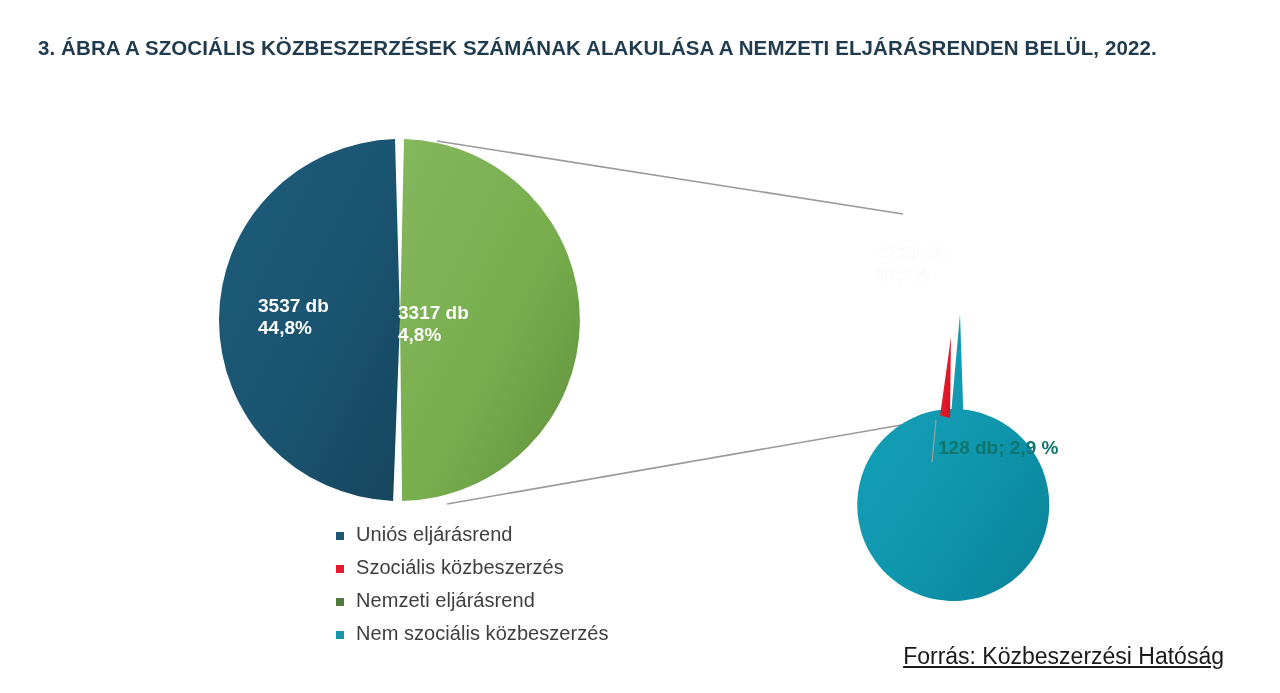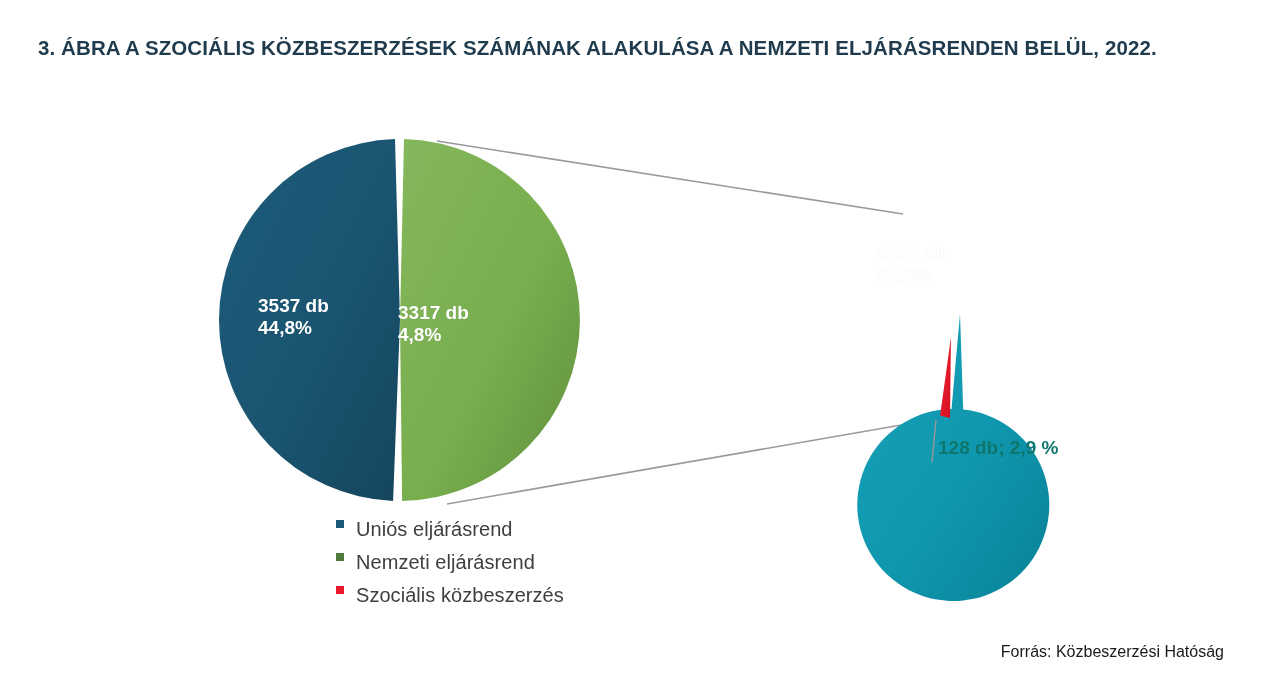--- a/index.html
+++ b/index.html
@@ -69,43 +69,44 @@
     color: #0f766e;
     white-space: nowrap;
   }
   #legend {
     position: absolute;
     left: 336px;
     top: 518px;
   }
   .legend-item {
     display: flex;
-    align-items: flex-start;
+    align-items: center;
     height: 33px;
   }
   .legend-swatch {
     width: 8px;
     height: 8px;
     flex: 0 0 8px;
     margin-right: 12px;
     margin-top: 2px;
   }
   .legend-text {
     font-size: 20px;
     color: #3f3f3f;
     white-space: nowrap;
     letter-spacing: 0.05px;
   }
   #source {
     position: absolute;
     right: 28px;
     top: 643px;
-    font-size: 16px;
+    font-size: 23px;
     color: #1a1a1a;
     white-space: nowrap;
+    text-decoration: underline;
   }
 </style>
 </head>
 <body>
 
 <div id="page">
 
   <div id="chart-title">3. ÁBRA A SZOCIÁLIS KÖZBESZERZÉSEK SZÁMÁNAK ALAKULÁSA A NEMZETI ELJÁRÁSRENDEN BELÜL, 2022.</div>
 
   <svg id="figure" viewBox="0 0 1280 693" width="1280" height="693" aria-hidden="true">
@@ -181,24 +182,28 @@
   </div>
 
   <div id="label-szoc">128 db; 2,9 %</div>
 
   <div id="legend">
     <div class="legend-item">
       <span class="legend-swatch" style="background:#1c5a77"></span>
       <span class="legend-text">Uniós eljárásrend</span>
     </div>
     <div class="legend-item">
+      <span class="legend-swatch" style="background:#e8192c"></span>
+      <span class="legend-text">Szociális közbeszerzés</span>
+    </div>
+    <div class="legend-item">
       <span class="legend-swatch" style="background:#4e7b39"></span>
       <span class="legend-text">Nemzeti eljárásrend</span>
     </div>
     <div class="legend-item">
-      <span class="legend-swatch" style="background:#e8192c"></span>
-      <span class="legend-text">Szociális közbeszerzés</span>
+      <span class="legend-swatch" style="background:#1497ad"></span>
+      <span class="legend-text">Nem szociális közbeszerzés</span>
     </div>
   </div>
 
   <div id="source">Forrás: Közbeszerzési Hatóság</div>
 
 </div>
 
 </body></html>

